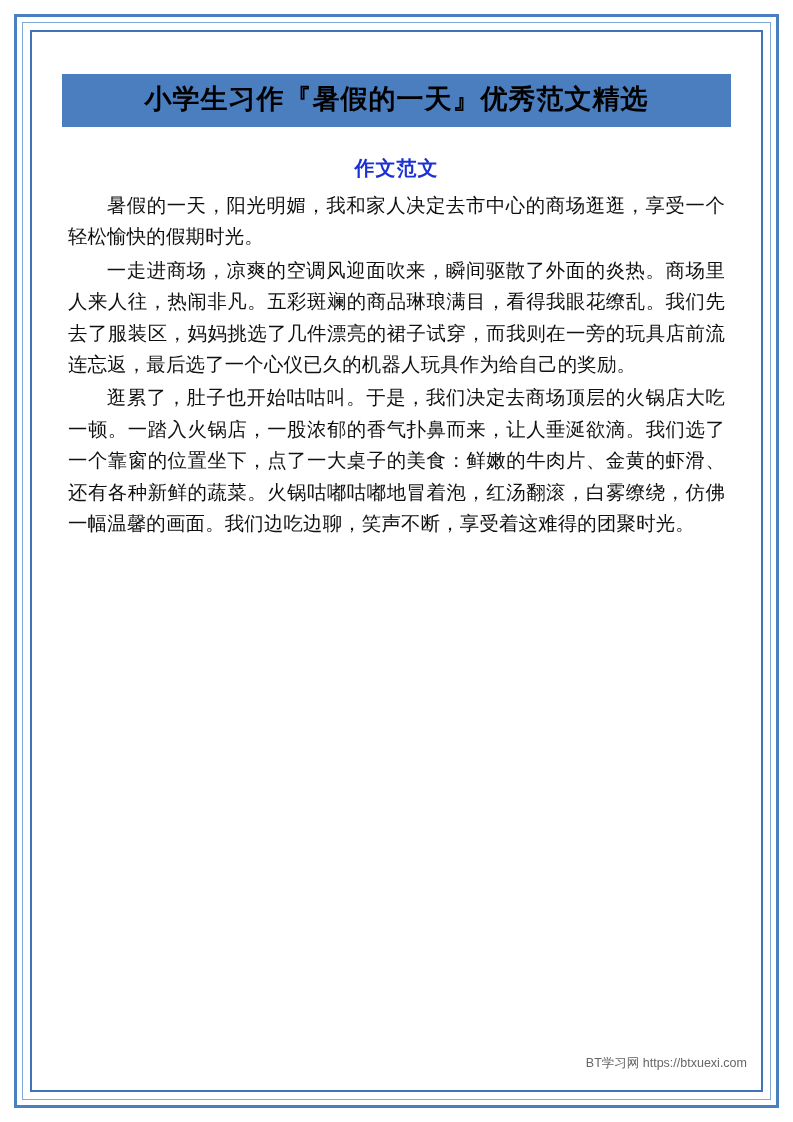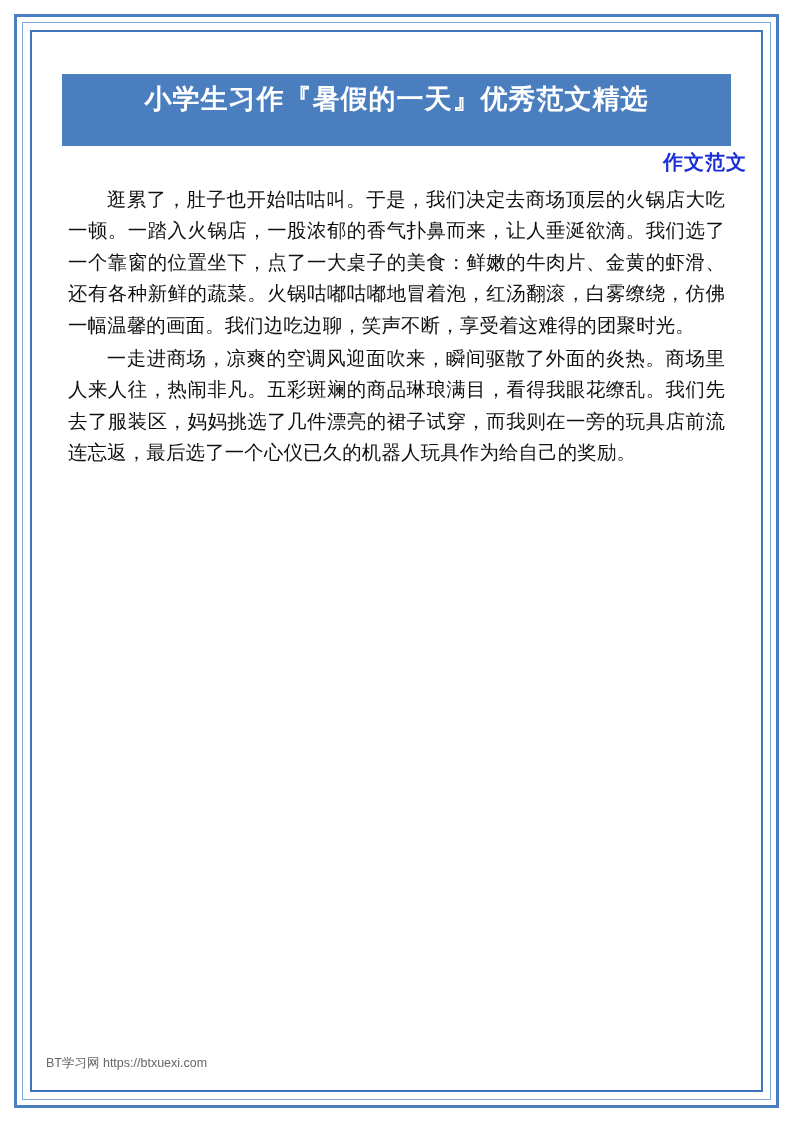--- a/index.html
+++ b/index.html
@@ -49,77 +49,78 @@
     right: 46px;
     bottom: 46px;
     display: flex;
     flex-direction: column;
   }
 
   
   .title-banner {
     margin: 28px 16px 0 16px;
     background: #4a7ebf;
-    color: #ffffff;
+    color: #000000;
     text-align: center;
     font-size: 27px;
     font-weight: bold;
     letter-spacing: 1px;
-    padding: 9px 4px 29px 4px;
+    padding: 9px 4px 10px 4px;
     line-height: 1.25;
     font-family: "Liberation Serif", "DejaVu Serif", serif;
   }
 
   
   .subtitle {
-    text-align: right;
+    text-align: center;
     color: #1a2fd6;
     font-size: 20px;
     font-weight: bold;
-    margin: 3px 0 8px 0;
+    margin: 28px 0 8px 0;
     letter-spacing: 1px;
   }
 
   
   .body-text {
     padding: 0 22px;
     font-size: 19.4px;
     line-height: 1.62;
     color: #101010;
     text-align: justify;
     letter-spacing: 0.2px;
   }
   .body-text p {
     margin: 0 0 2px 0;
     text-indent: 2em;
   }
 
   
   .footer {
     margin-top: auto;
-    text-align: left;
+    text-align: right;
     font-size: 12.5px;
     color: #666666;
     font-family: "Liberation Sans", sans-serif;
     padding-bottom: 4px;
   }
 </style>
 </head>
 <body>
 
 <div class="frame-outer"></div>
 <div class="frame-mid"></div>
 <div class="frame-inner"></div>
 
 <div class="page">
 
   <div class="title-banner">小学生习作『暑假的一天』优秀范文精选</div>
 
   <div class="subtitle">作文范文</div>
 
   <div class="body-text">
+    <p>暑假的一天，阳光明媚，我和家人决定去市中心的商场逛逛，享受一个轻松愉快的假期时光。</p>
+    <p>一走进商场，凉爽的空调风迎面吹来，瞬间驱散了外面的炎热。商场里人来人往，热闹非凡。五彩斑斓的商品琳琅满目，看得我眼花缭乱。我们先去了服装区，妈妈挑选了几件漂亮的裙子试穿，而我则在一旁的玩具店前流连忘返，最后选了一个心仪已久的机器人玩具作为给自己的奖励。</p>
     <p>逛累了，肚子也开始咕咕叫。于是，我们决定去商场顶层的火锅店大吃一顿。一踏入火锅店，一股浓郁的香气扑鼻而来，让人垂涎欲滴。我们选了一个靠窗的位置坐下，点了一大桌子的美食：鲜嫩的牛肉片、金黄的虾滑、还有各种新鲜的蔬菜。火锅咕嘟咕嘟地冒着泡，红汤翻滚，白雾缭绕，仿佛一幅温馨的画面。我们边吃边聊，笑声不断，享受着这难得的团聚时光。</p>
-    <p>一走进商场，凉爽的空调风迎面吹来，瞬间驱散了外面的炎热。商场里人来人往，热闹非凡。五彩斑斓的商品琳琅满目，看得我眼花缭乱。我们先去了服装区，妈妈挑选了几件漂亮的裙子试穿，而我则在一旁的玩具店前流连忘返，最后选了一个心仪已久的机器人玩具作为给自己的奖励。</p>
   </div>
 
   <div class="footer">BT学习网 https://btxuexi.com</div>
 
 </div>
 
 </body></html>

